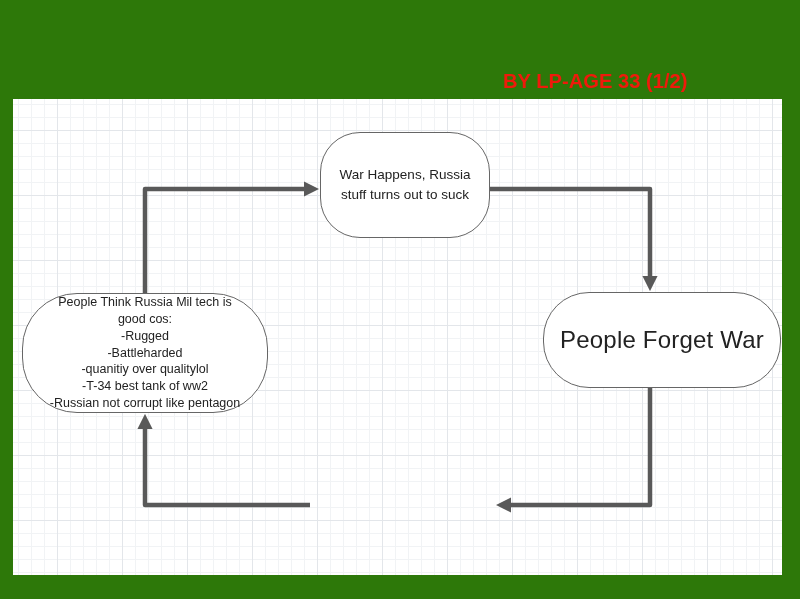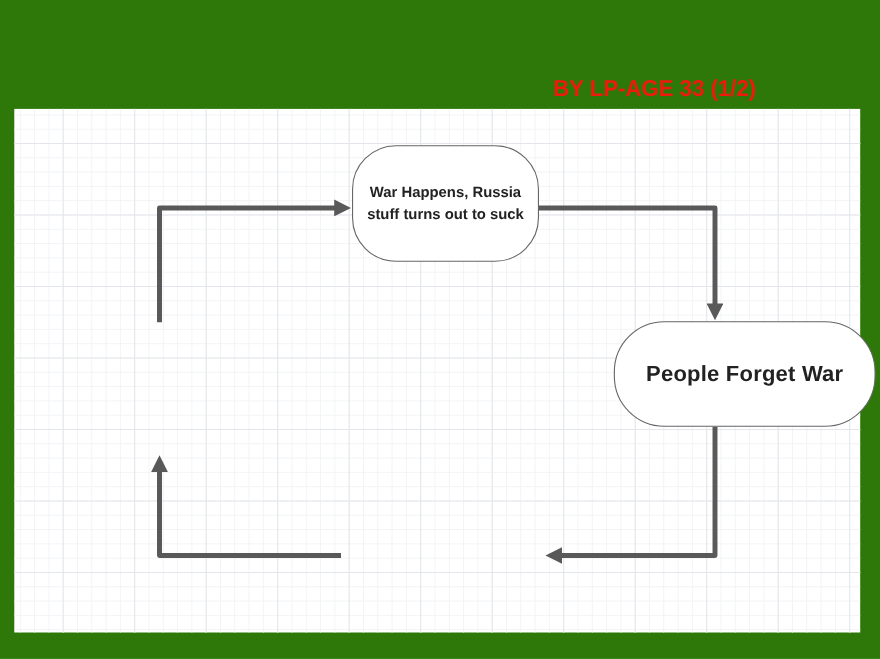--- a/index.html
+++ b/index.html
@@ -49,25 +49,25 @@
   }
   .arrows{
     position:absolute;left:0;top:0;width:769px;height:476px;
     color:var(--arrow);
   }
   .node{
     position:absolute;
     background:var(--node-fill);
     border:1.5px solid var(--node-border);
     display:flex;align-items:center;justify-content:center;
-    text-align:center;color:var(--node-text);font-weight:bold;
+    text-align:center;color:var(--node-text);font-weight:normal;
   }
   .node .label{white-space:pre-line;}
   .node-top{left:307px;top:33px;width:170px;height:106px;border-radius:40px;font-size:13.5px;line-height:1.5;}
-  .node-right{left:545px;top:193px;width:238px;height:96px;border-radius:46px;font-size:20px;letter-spacing:0.2px;}
+  .node-right{left:530px;top:193px;width:238px;height:96px;border-radius:46px;font-size:24px;letter-spacing:0.2px;}
   .node-bottom{left:297px;top:353px;width:185px;height:108px;border-radius:50px;font-size:16.5px;}
   .node-left{left:9px;top:194px;width:246px;height:120px;border-radius:55px;font-size:12.5px;line-height:1.34;}
 </style>
 </head>
 <body>
 
 <div class="page">
 
 
   <div class="subtitle">BY LP-AGE 33 (1/2)</div>
@@ -89,15 +89,24 @@
     <div class="node node-top">
       <span class="label">War Happens, Russia
 stuff turns out to suck</span>
     </div>
 
     <div class="node node-right">
       <span class="label">People Forget War</span>
     </div>
 
 
+    <div class="node node-left">
+      <span class="label">People Think Russia Mil tech is
+good cos:
+-Rugged
+-Battleharded
+-quanitiy over qualitylol
+-T-34 best tank of ww2
+-Russian not corrupt like pentagon</span>
+    </div>
 
   </div>
 </div>
 
 </body></html>

